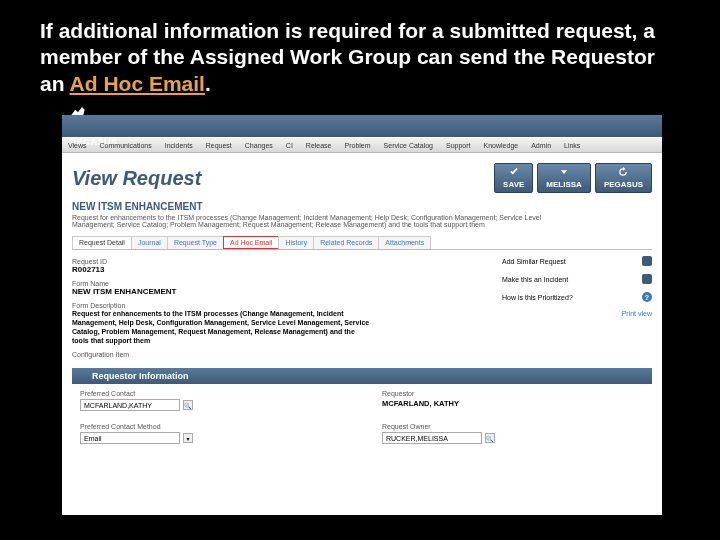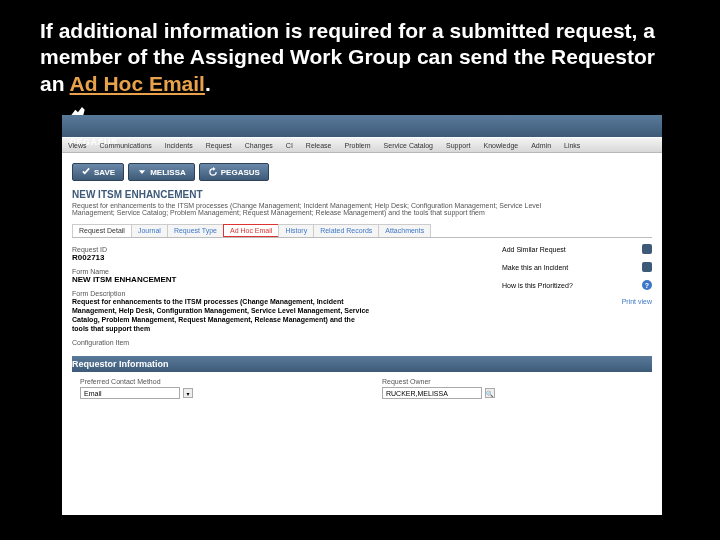--- a/index.html
+++ b/index.html
@@ -12,39 +12,39 @@
   .brand-bar { height: 22px; background: linear-gradient(to bottom, #5a7a9a, #3d5a78); display: flex; align-items: center; padding: 0 8px; }
   .brand { display: flex; gap: 20px; flex-direction: column; }
   .brand-logo { width: 16px; height: 12px; }
   .brand-name { color: #fff; font-weight: bold; font-size: 9px; letter-spacing: 0.5px; }
   .nav-bar { height: 16px; background: linear-gradient(to bottom, #f3f3f3, #d8d8d8); border-top: 1px solid #fff; border-bottom: 1px solid #b8b8b8; display: flex; align-items: center; padding: 0 6px; gap: 13px; }
   .nav-item { color: #333; font-size: 7px; cursor: pointer; }
   .content { padding: 10px 10px 6px 10px; }
   .title-row { display: flex; justify-content: space-between; align-items: center; margin-bottom: 8px; }
   .page-title { color: #3d5a78; font-size: 20px; font-style: italic; font-weight: bold; }
   .btns { display: flex; gap: 4px; }
-  .action-btn { background: linear-gradient(to bottom, #6a88a8, #3d5a78); color: #fff; border: 1px solid #2d4258; padding: 3px 8px; font-size: 8px; font-weight: bold; border-radius: 2px; display: flex; align-items: center; gap: 3px; cursor: pointer; }
+  .action-btn { background: linear-gradient(to bottom, #6a88a8, #3d5a78); color: #fff; border: 1px solid #2d4258; padding: 3px 8px; font-size: 8px; font-weight: bold; border-radius: 2px; display: flex; align-items: center; gap: 3px; cursor: pointer; flex-direction: column; }
   .action-btn svg { width: 10px; height: 10px; }
   .sub-title { color: #3d5a78; font-size: 10px; font-weight: bold; margin-bottom: 2px; }
   .sub-desc { color: #555; font-size: 7px; margin-bottom: 8px; max-width: 480px; }
   .tabs { display: flex; border-bottom: 1px solid #bbb; margin-bottom: 6px; }
   .tab { padding: 2px 6px; font-size: 7px; color: #3d78c8; border: 1px solid #ccc; border-bottom: none; background: #f5f5f5; margin-right: -1px; cursor: pointer; }
   .tab.active { background: #fff; color: #333; }
   .tab.hl { border: 1px solid #d33; color: #d33; background: #fff; }
   .body-cols { display: flex; }
   .col-left { flex: 1; }
   .col-right { width: 150px; font-size: 7px; }
   .side-row { display: flex; justify-content: space-between; align-items: center; margin-bottom: 8px; }
   .side-row .ic { width: 10px; height: 10px; background: #3d5a78; display: inline-block; border-radius: 2px; }
   .help-ic { width: 10px; height: 10px; background: #3d78c8; border-radius: 50%; color: #fff; display: inline-flex; align-items: center; justify-content: center; font-size: 7px; font-weight: bold; }
   .print-link { color: #3d78c8; text-align: right; font-size: 7px; margin-top: 4px; }
   .fld-label { color: #555; font-size: 7px; margin-top: 2px; }
   .fld-value { color: #000; font-size: 8px; font-weight: bold; margin-bottom: 6px; }
   .fld-desc { color: #000; font-size: 7px; font-weight: bold; line-height: 1.3; max-width: 300px; margin-bottom: 6px; }
-  .sec-header { background: linear-gradient(to bottom, #5a7a9a, #3d5a78); color: #fff; font-size: 9px; font-weight: bold; padding: 3px 0; margin-top: 10px; }
+  .sec-header { background: linear-gradient(to bottom, #5a7a9a, #3d5a78); color: #fff; font-size: 9px; font-weight: bold; padding: 3px 20px; margin-top: 10px; }
   .form-row { display: flex; gap: 40px; margin-top: 6px; padding: 0 8px 6px 8px; }
   .form-col { flex: 1; }
   .fcol-label { color: #555; font-size: 7px; margin-bottom: 2px; }
   .fcol-value { color: #000; font-size: 7.5px; font-weight: bold; }
   .input-look { display: flex; align-items: center; gap: 3px; }
   .input-box { border: 1px solid #aaa; background: #fff; padding: 1px 3px; font-size: 7px; min-width: 100px; height: 12px; display: inline-flex; align-items: center; }
   .mini-icon { width: 10px; height: 10px; border: 1px solid #aaa; background: #eee; display: inline-flex; align-items: center; justify-content: center; font-size: 6px; cursor: pointer; }
 </style>
 </head>
 <body>
@@ -77,20 +77,21 @@
       <span class="nav-item">Problem</span>
       <span class="nav-item">Service Catalog</span>
       <span class="nav-item">Support</span>
       <span class="nav-item">Knowledge</span>
       <span class="nav-item">Admin</span>
       <span class="nav-item">Links</span>
     </div>
 
     <div class="content">
       <div class="title-row">
+        <div class="page-title">View Request</div>
         <div class="btns">
           <button class="action-btn">
             <svg viewBox="0 0 16 16">
                 <path fill="#fff" d="M2 8 L6 12 L14 3 L12 1 L6 8 L4 6 Z"></path>
               </svg>
             <span>SAVE</span>
           </button>
           <button class="action-btn">
             <svg viewBox="0 0 16 16">
                 <path fill="#fff" d="M3 5 L8 11 L13 5 Z"></path>
@@ -143,20 +144,33 @@
             <span class="help-ic">?</span>
           </div>
           <div class="print-link">Print view</div>
         </div>
       </div>
 
       <div class="sec-header">Requestor Information</div>
 
       <div class="form-row">
         <div class="form-col">
+          <div class="fcol-label">Preferred Contact</div>
+          <div class="input-look">
+            <span class="input-box">MCFARLAND,KATHY</span>
+            <span class="mini-icon">🔍</span>
+          </div>
+        </div>
+        <div class="form-col">
+          <div class="fcol-label">Requestor</div>
+          <div class="fcol-value">MCFARLAND, KATHY</div>
+        </div>
+      </div>
+      <div class="form-row">
+        <div class="form-col">
           <div class="fcol-label">Preferred Contact Method</div>
           <div class="input-look">
             <span class="input-box">Email</span>
             <span class="mini-icon">▾</span>
           </div>
         </div>
         <div class="form-col">
           <div class="fcol-label">Request Owner</div>
           <div class="input-look">
             <span class="input-box">RUCKER,MELISSA</span>

